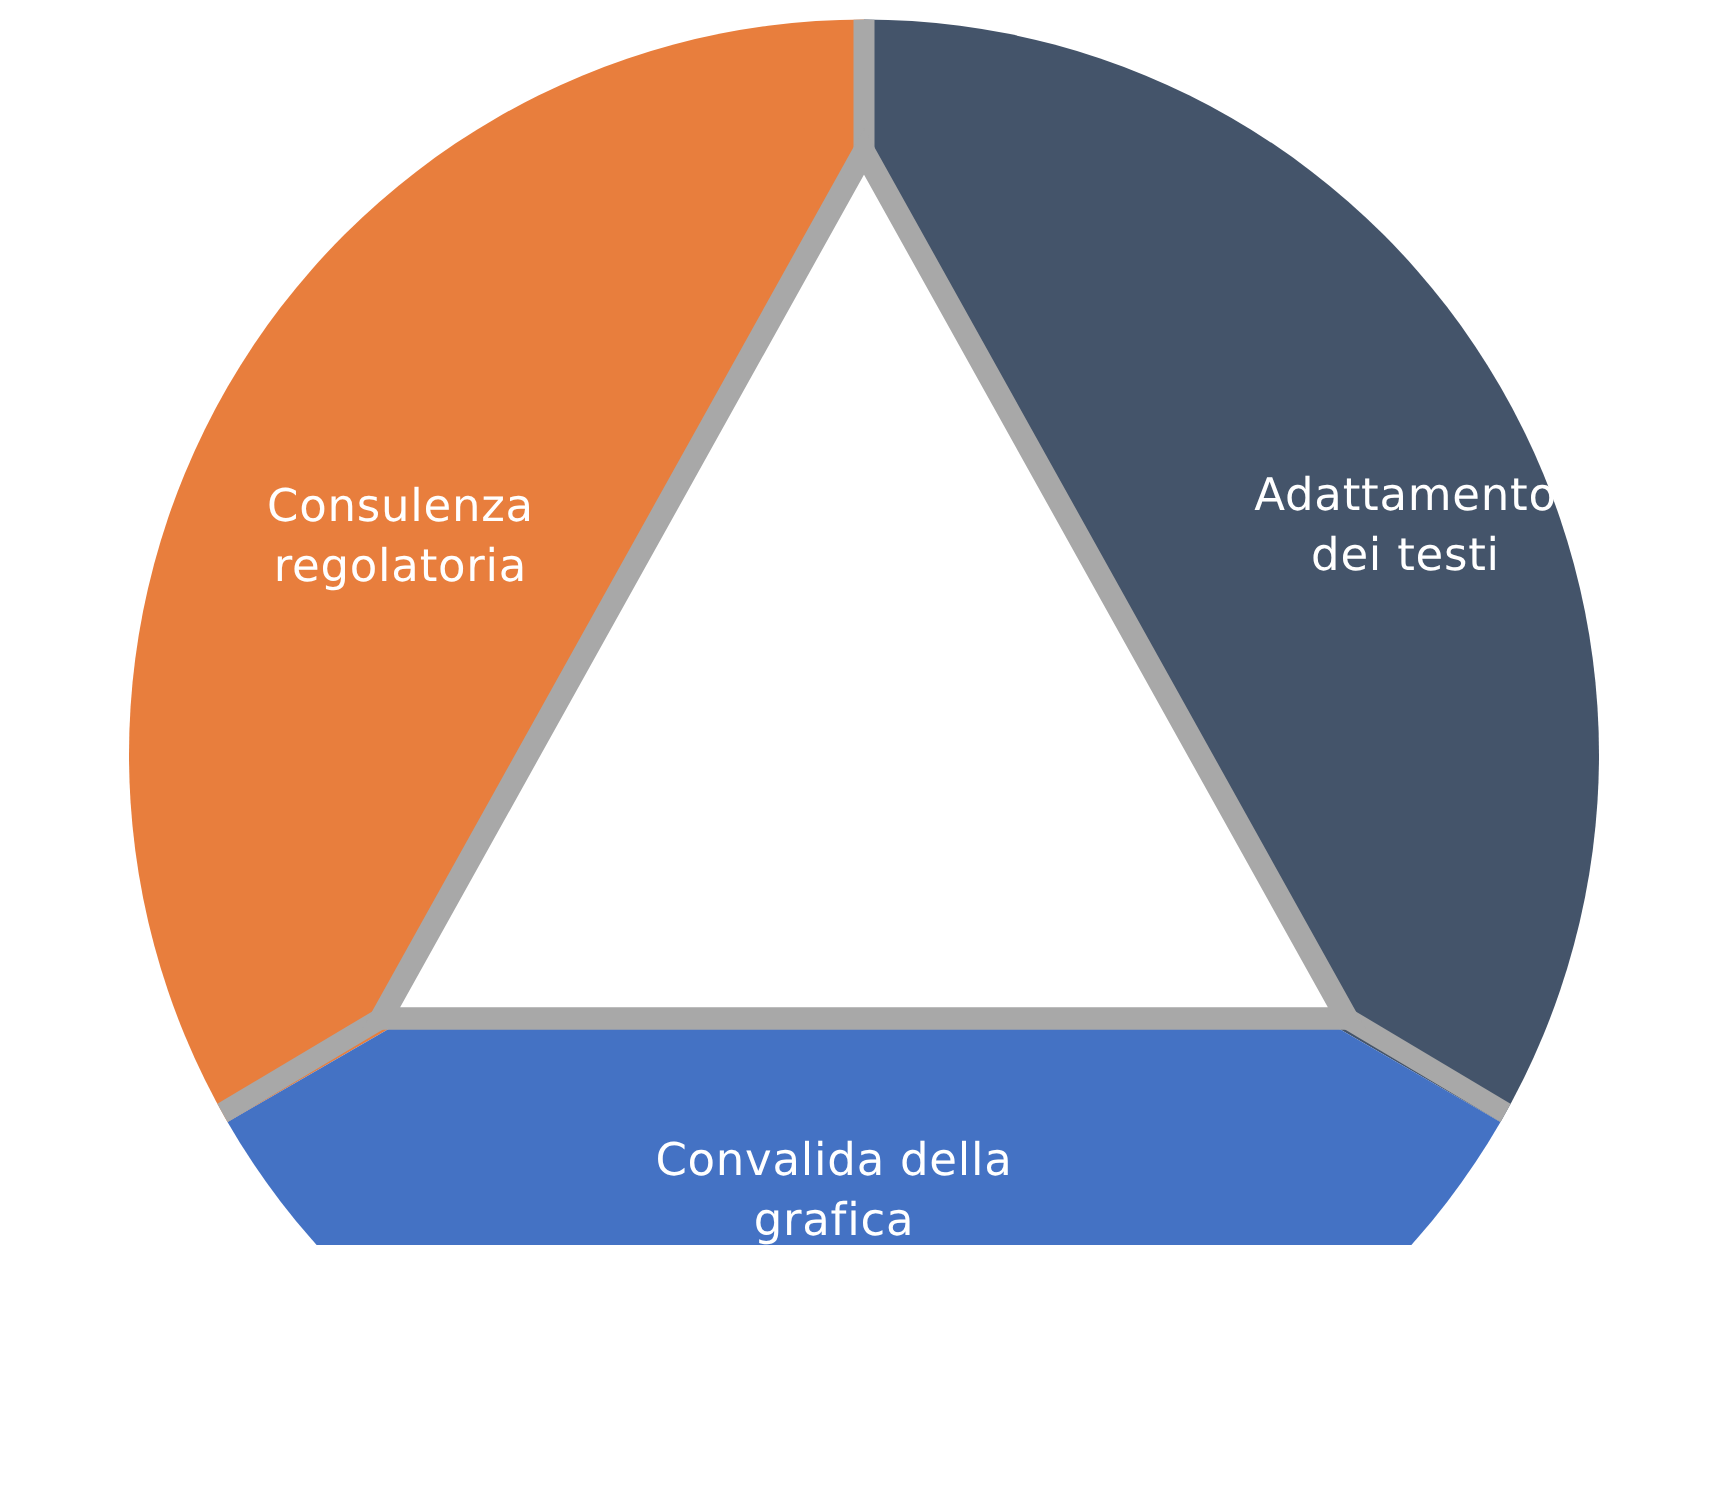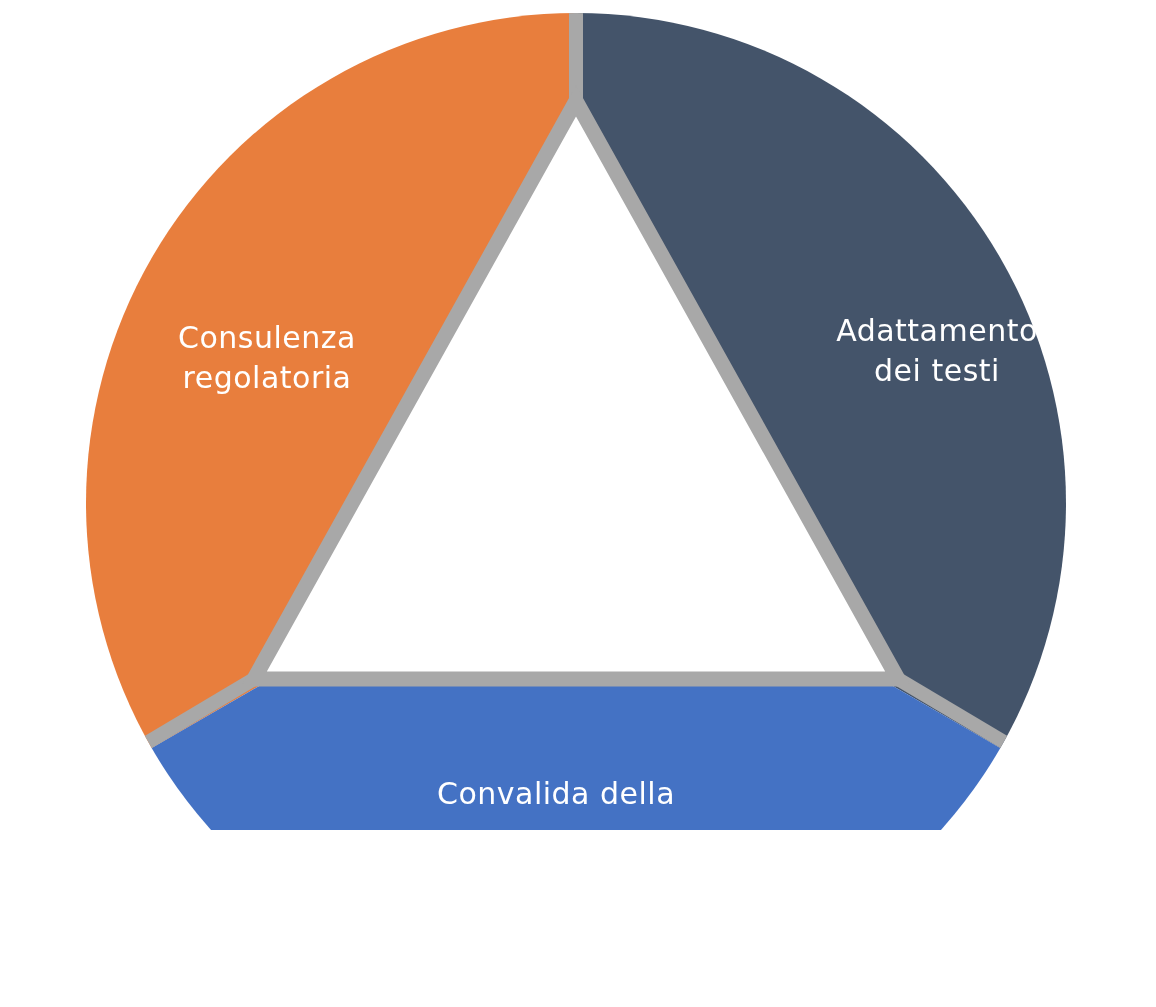--- a/index.html
+++ b/index.html
@@ -70,15 +70,16 @@
     <span>regolatoria</span>
   </div>
 
   <div class="seg-label label-adattamento">
     <span>Adattamento</span>
     <span>dei testi</span>
   </div>
 
   <div class="seg-label label-convalida">
     <span>Convalida della</span>
+    <span>grafica</span>
   </div>
 
 </div>
 
 </body></html>

